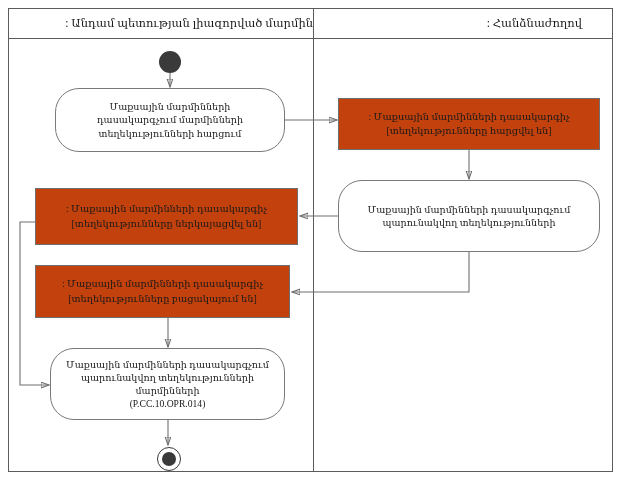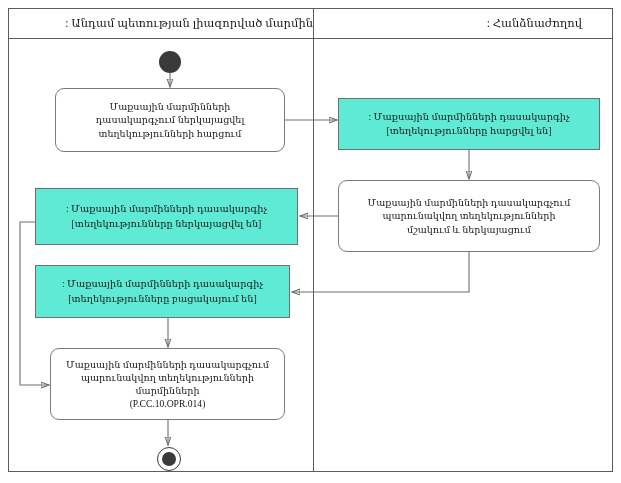--- a/index.html
+++ b/index.html
@@ -26,28 +26,28 @@
   .lane-title{
     position:absolute;top:8px;height:30px;line-height:30px;
     text-align:right;font-size:11.5px;color:#1a1a1a;white-space:nowrap;
   }
   .lane-title.left{left:8px;width:305px;}
   .lane-title.right{left:313px;width:269px;}
 
   
   .action{
     position:absolute;box-sizing:border-box;
-    border:1px solid #7a7a7a;border-radius:9px;background:#fff;
+    border:1px solid #7a7a7a;border-radius:24px;background:#fff;
     display:flex;align-items:center;justify-content:center;
     text-align:center;font-size:9.6px;line-height:1.38;color:#1a1a1a;
     padding:4px 10px;
   }
   .objectnode{
     position:absolute;box-sizing:border-box;
-    border:1px solid #6f6f6f;background:#5eead4;
+    border:1px solid #6f6f6f;background:#c2410c;
     display:flex;align-items:center;justify-content:center;
     text-align:center;font-size:9.8px;line-height:1.45;color:#1a1a1a;
     padding:4px 12px;
   }
   .node-text{display:block;}
 
   
   .initial-node{
     position:absolute;width:22px;height:22px;border-radius:50%;
     background:#3a3a3a;
@@ -102,37 +102,36 @@
     <path d="M35,222 L20,222 L20,385 L49,385" marker-end="url(#arrow)"></path>
 
     <line x1="168" y1="420" x2="168" y2="445" marker-end="url(#arrow)"></line>
   </svg>
 
   <div class="initial-node" style="left:159px;top:51px;"></div>
 
   <div class="action" style="left:55px;top:88px;width:230px;height:64px;">
     <span>
       <span class="node-text">Մաքսային մարմինների</span>
-      <span class="node-text">դասակարգչում ներկայացվել</span>
+      <span class="node-text">դասակարգչում մարմինների</span>
       <span class="node-text">տեղեկությունների հարցում</span>
     </span>
   </div>
 
   <div class="objectnode" style="left:338px;top:98px;width:262px;height:52px;">
     <span>
       <span class="node-text">: Մաքսային մարմինների դասակարգիչ</span>
       <span class="node-text">[տեղեկությունները հարցվել են]</span>
     </span>
   </div>
 
   <div class="action" style="left:338px;top:180px;width:262px;height:72px;">
     <span>
       <span class="node-text">Մաքսային մարմինների դասակարգչում</span>
       <span class="node-text">պարունակվող տեղեկությունների</span>
-      <span class="node-text">մշակում և ներկայացում</span>
     </span>
   </div>
 
   <div class="objectnode" style="left:35px;top:188px;width:263px;height:57px;">
     <span>
       <span class="node-text">: Մաքսային մարմինների դասակարգիչ</span>
       <span class="node-text">[տեղեկությունները ներկայացվել են]</span>
     </span>
   </div>
 

